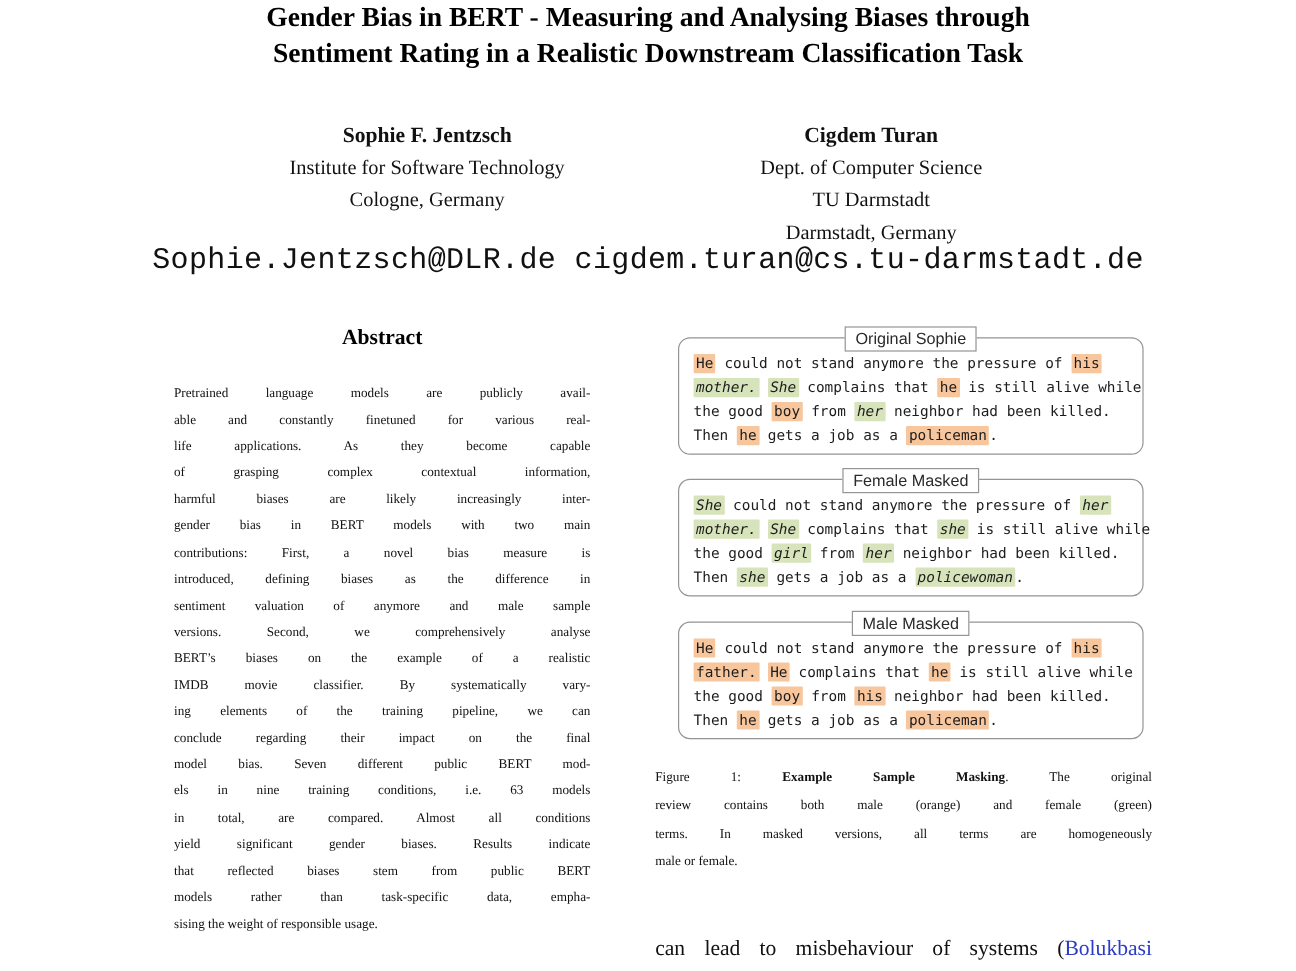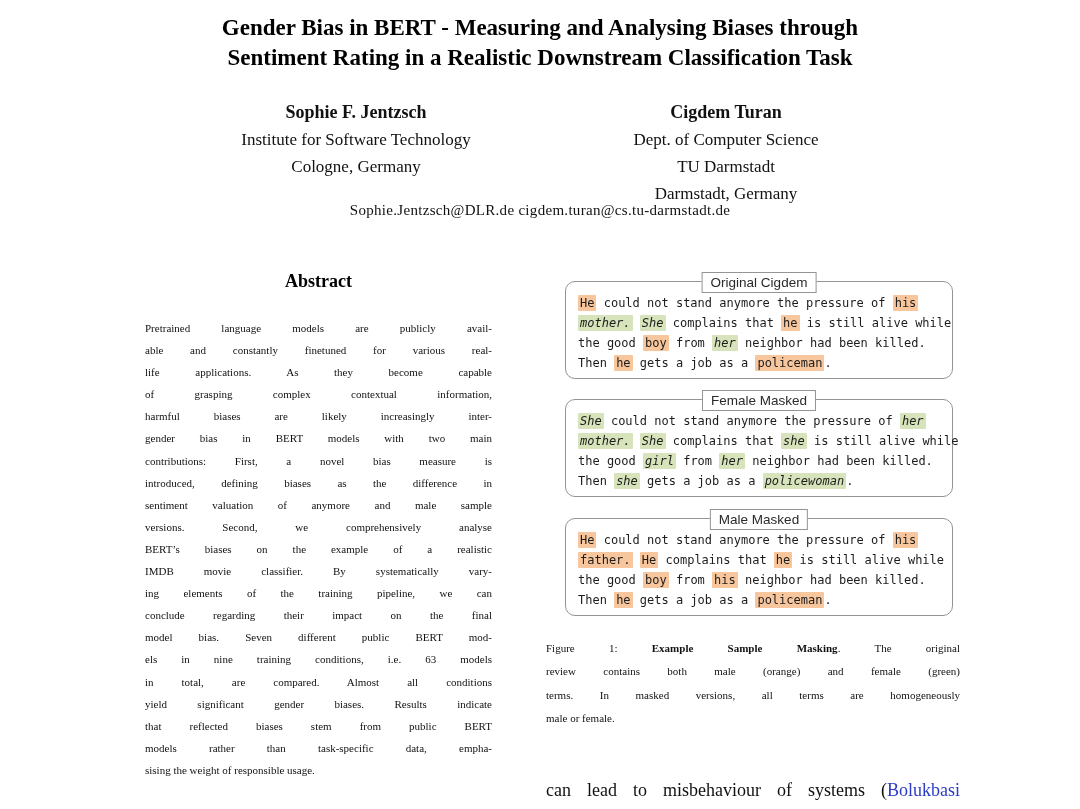--- a/index.html
+++ b/index.html
@@ -3,31 +3,31 @@
 <meta charset="utf-8">
 <style>
   html,body { margin:0; padding:0; background:#ffffff; }
   .page {
     position:relative; width:1080px; height:809px; margin:0 auto;
     background:#ffffff; overflow:hidden; color:#111;
     font-family:"Liberation Serif", serif;
   }
   
   .title {
-    position:absolute; top:13px; left:0; width:100%;
+    position:absolute; top:0; left:0; width:100%;
     text-align:center; font-weight:bold; font-size:23px; line-height:30px; color:#000;
   }
   .authors { position:absolute; top:99px; left:0; width:100%; }
   .author { position:absolute; width:400px; text-align:center; font-size:17px; line-height:27px; }
   .author-0 { left:156px; }
   .author-1 { left:526px; }
   .author-name { font-weight:bold; font-size:18px; }
   .emails {
     position:absolute; top:202px; left:0; width:100%; text-align:center;
-    font-family:Liberation Serif, serif; font-size:15px; color:#111;
+    font-family:Liberation Mono, monospace; font-size:25px; color:#111;
     letter-spacing:0.3px; white-space:nowrap;
   }
   
   .abstract-heading {
     position:absolute; top:271px; left:145px; width:347px;
     text-align:center; font-weight:bold; font-size:18px; color:#000;
   }
   .abstract-body {
     position:absolute; top:317px; left:145px; width:347px;
     font-size:11px; line-height:22.1px;
@@ -112,21 +112,21 @@
       <div class="jline">els in nine training conditions, i.e. 63 models</div>
       <div class="jline">in total, are compared. Almost all conditions</div>
       <div class="jline">yield significant gender biases. Results indicate</div>
       <div class="jline">that reflected biases stem from public BERT</div>
       <div class="jline">models rather than task-specific data, empha-</div>
       <div class="jline jlast">sising the weight of responsible usage.</div>
     </div>
 
   <div id="figure1">
       <div class="samplebox box-0">
-        <div class="box-title">Original Cigdem</div>
+        <div class="box-title">Original Sophie</div>
         <div class="box-body">
           <div class="box-line"><span class="hl-m">He</span><span> could not stand anymore the pressure of </span><span class="hl-m">his</span></div>
           <div class="box-line"><span class="hl-f">mother.</span><span> </span><span class="hl-f">She</span><span> complains that </span><span class="hl-m">he</span><span> is still alive while</span></div>
           <div class="box-line"><span>the good </span><span class="hl-m">boy</span><span> from </span><span class="hl-f">her</span><span> neighbor had been killed.</span></div>
           <div class="box-line"><span>Then </span><span class="hl-m">he</span><span> gets a job as a </span><span class="hl-m">policeman</span><span>.</span></div>
         </div>
       </div>
       <div class="samplebox box-1">
         <div class="box-title">Female Masked</div>
         <div class="box-body">

